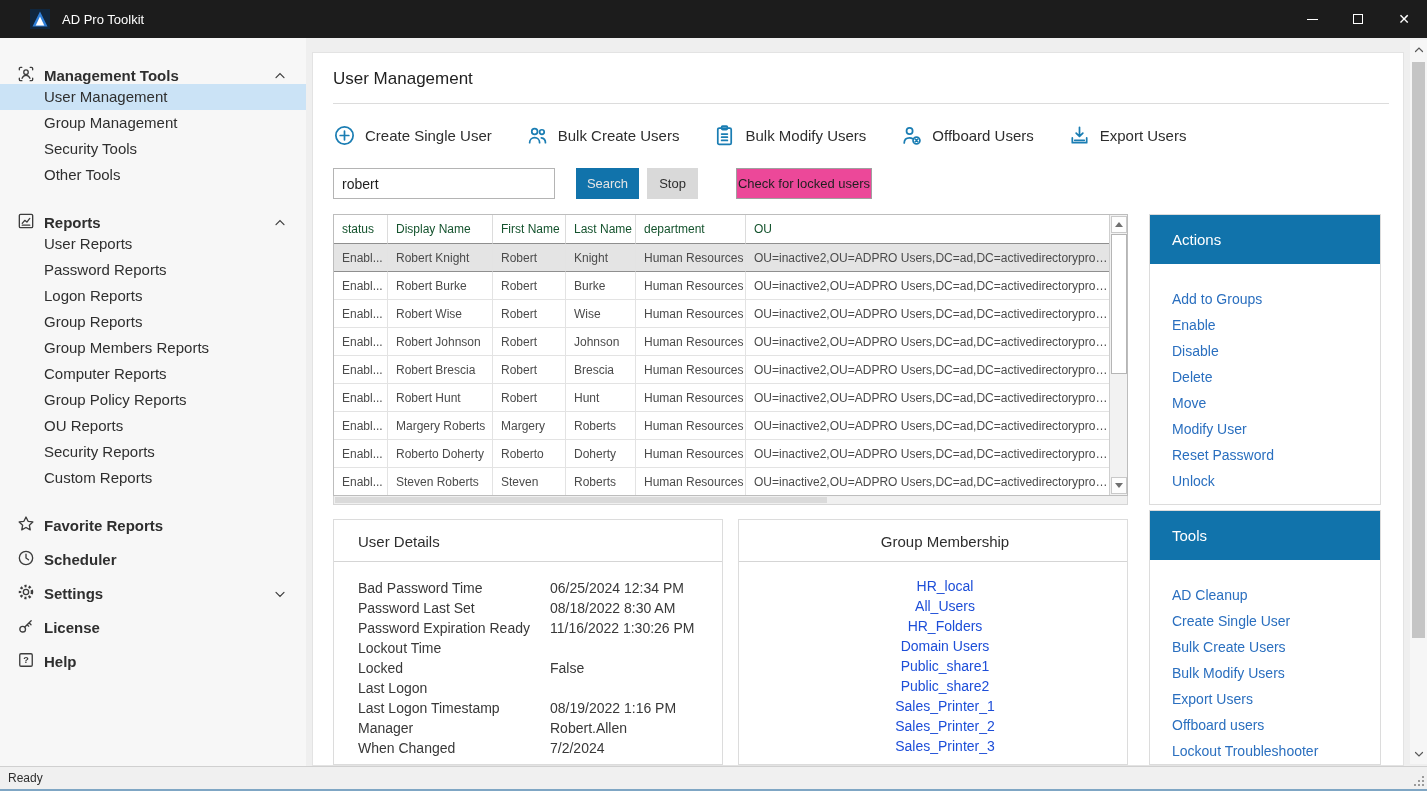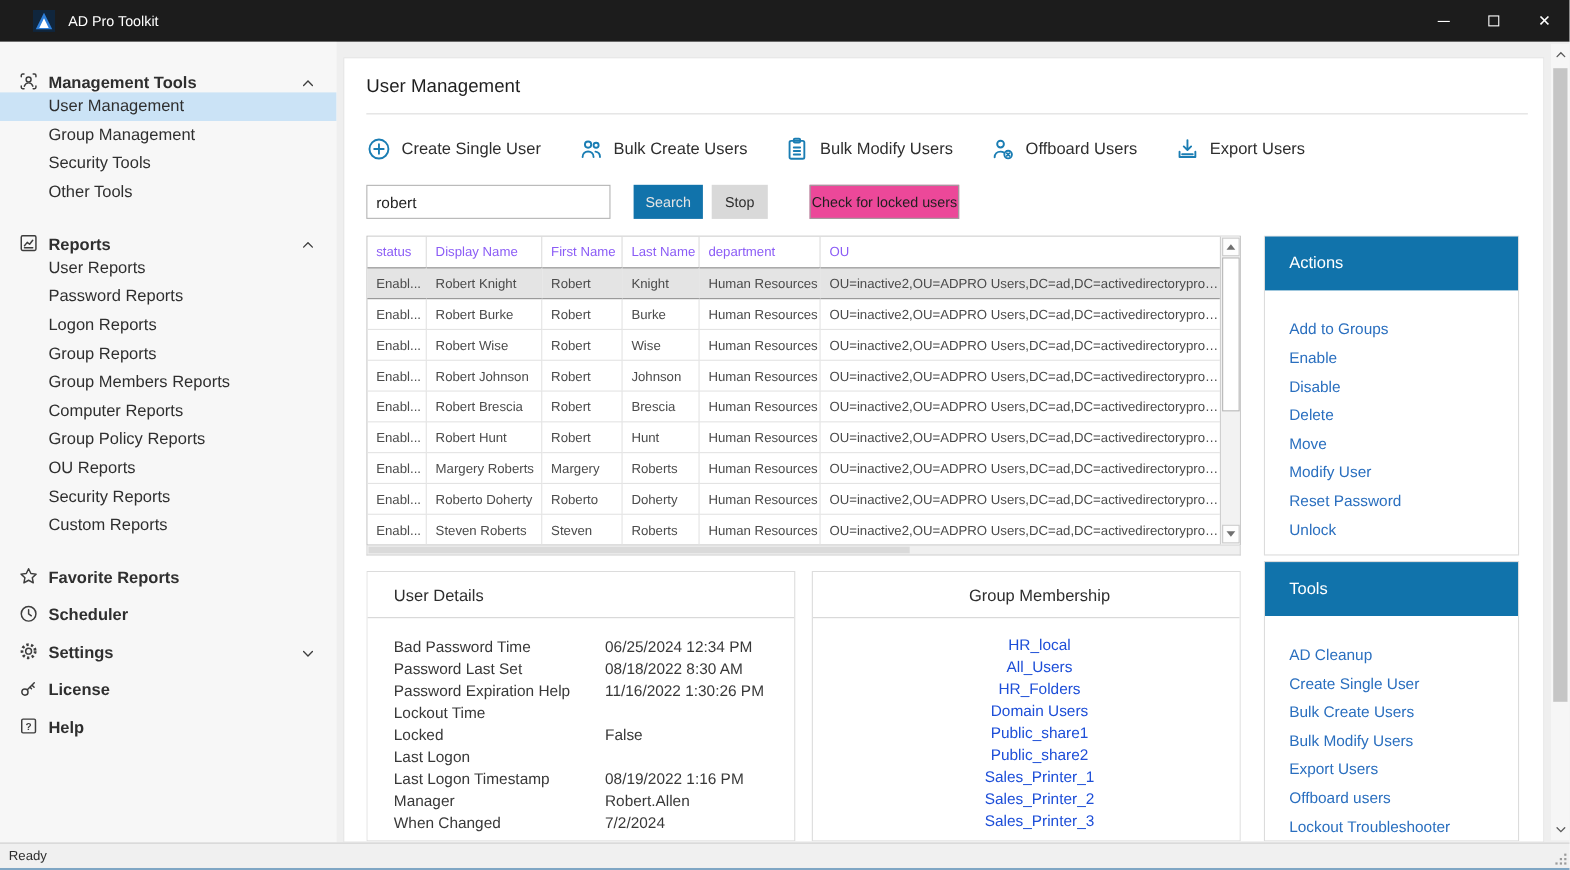--- a/index.html
+++ b/index.html
@@ -55,21 +55,21 @@
   .btn-locked { width:136px; background:#ec4899; color:#1f1f1f; border:1px solid #9f9f9f; margin-left:38px; }
 
   
   .body-row { display:flex; margin-top:15px; flex:1; overflow:hidden; }
   .left-col { width:795px; flex-shrink:0; display:flex; flex-direction:column; }
 
   
   .grid { border:1px solid #bdbdbd; background:#fff; display:flex; }
   .grid-main { flex:1; }
   .t-row { display:grid; grid-template-columns:54px 105px 73px 70px 110px 1fr; }
-  .t-head .t-cell { height:28px; line-height:28px; font-size:12px; color:#8b5cf6;
+  .t-head .t-cell { height:28px; line-height:28px; font-size:12px; color:#14532d;
     border-right:1px solid #dcdcdc; padding-left:8px; white-space:nowrap; overflow:hidden; cursor:pointer; }
   .t-body .t-cell { height:28px; line-height:28px; font-size:12px; color:#4b4b4b;
     border-right:1px solid #e3e3e3; border-top:1px solid #e3e3e3; padding-left:8px;
     white-space:nowrap; overflow:hidden; text-overflow:ellipsis; }
   .t-row .t-cell:last-child { border-right:none; }
   .t-row.selected .t-cell { background:#e4e4e4; border-top:1px solid #8f8f8f; }
   .t-row.selected + .t-row .t-cell { border-top:1px solid #8f8f8f; }
   
   .t-vscroll { width:18px; background:#f2f2f2; border-left:1px solid #cfcfcf;
     display:flex; flex-direction:column; align-items:center; }
@@ -393,21 +393,21 @@
                 <div class="ud-fields">
                   <div class="ud-row">
                       <span class="ud-label">Bad Password Time</span>
                       <span class="ud-value">06/25/2024 12:34 PM</span>
                     </div>
                   <div class="ud-row">
                       <span class="ud-label">Password Last Set</span>
                       <span class="ud-value">08/18/2022 8:30 AM</span>
                     </div>
                   <div class="ud-row">
-                      <span class="ud-label">Password Expiration Help</span>
+                      <span class="ud-label">Password Expiration Ready</span>
                       <span class="ud-value">11/16/2022 1:30:26 PM</span>
                     </div>
                   <div class="ud-row">
                       <span class="ud-label">Lockout Time</span>
                       <span class="ud-value"></span>
                     </div>
                   <div class="ud-row">
                       <span class="ud-label">Locked</span>
                       <span class="ud-value">False</span>
                     </div>

